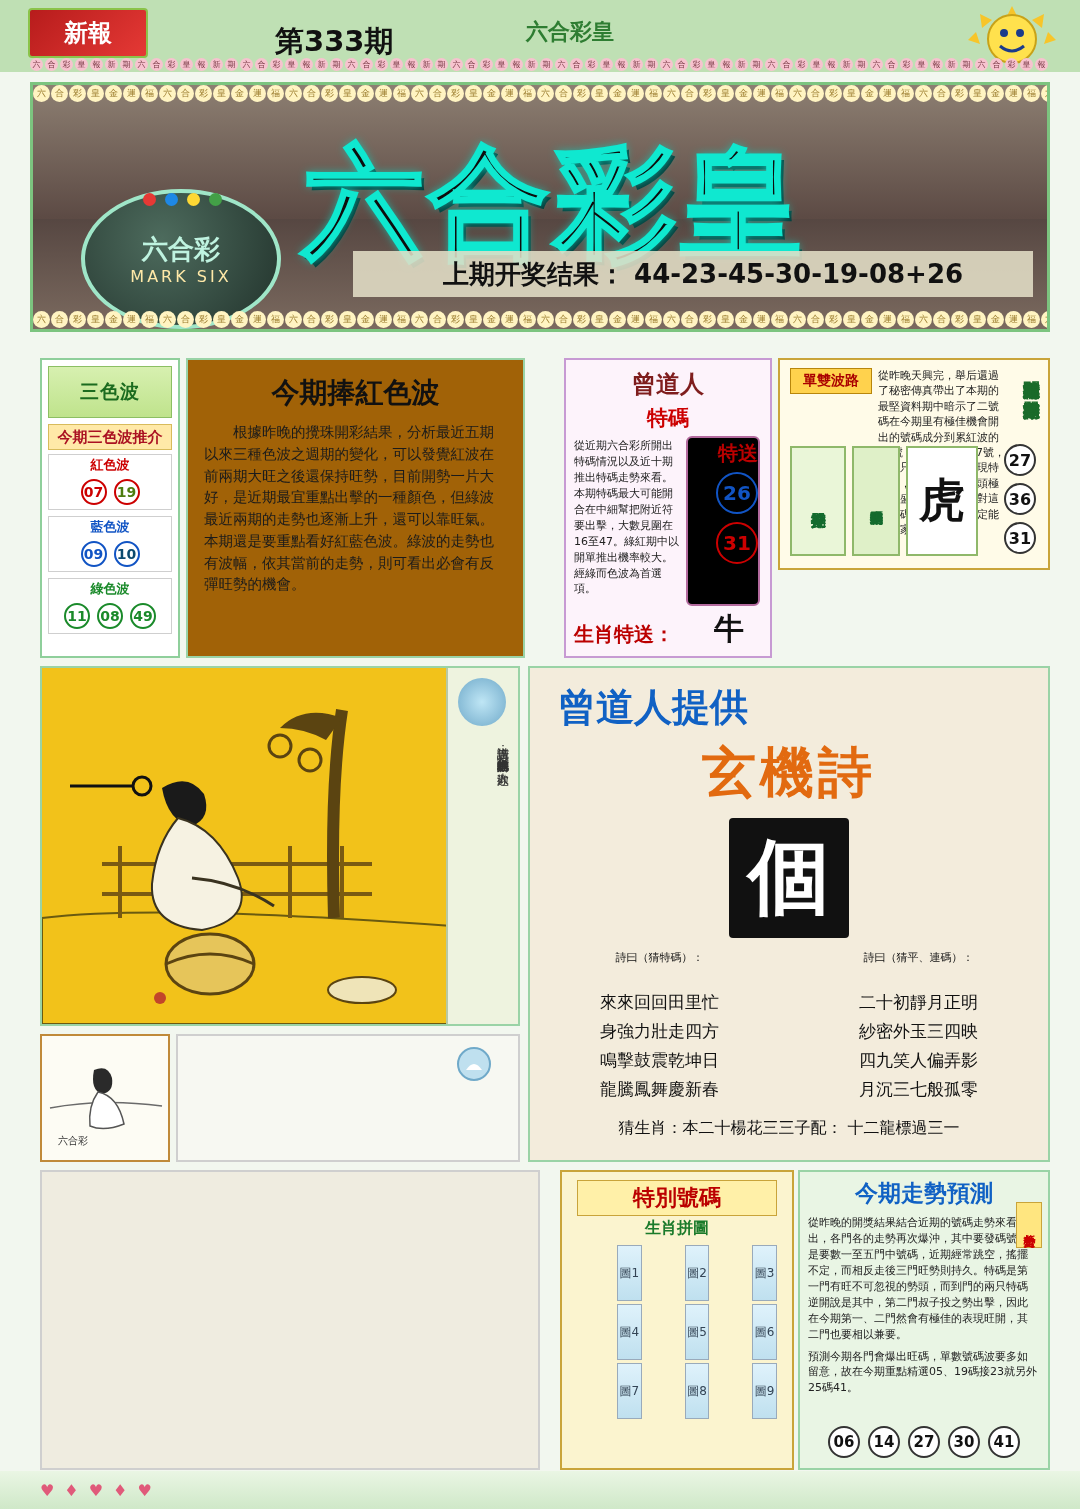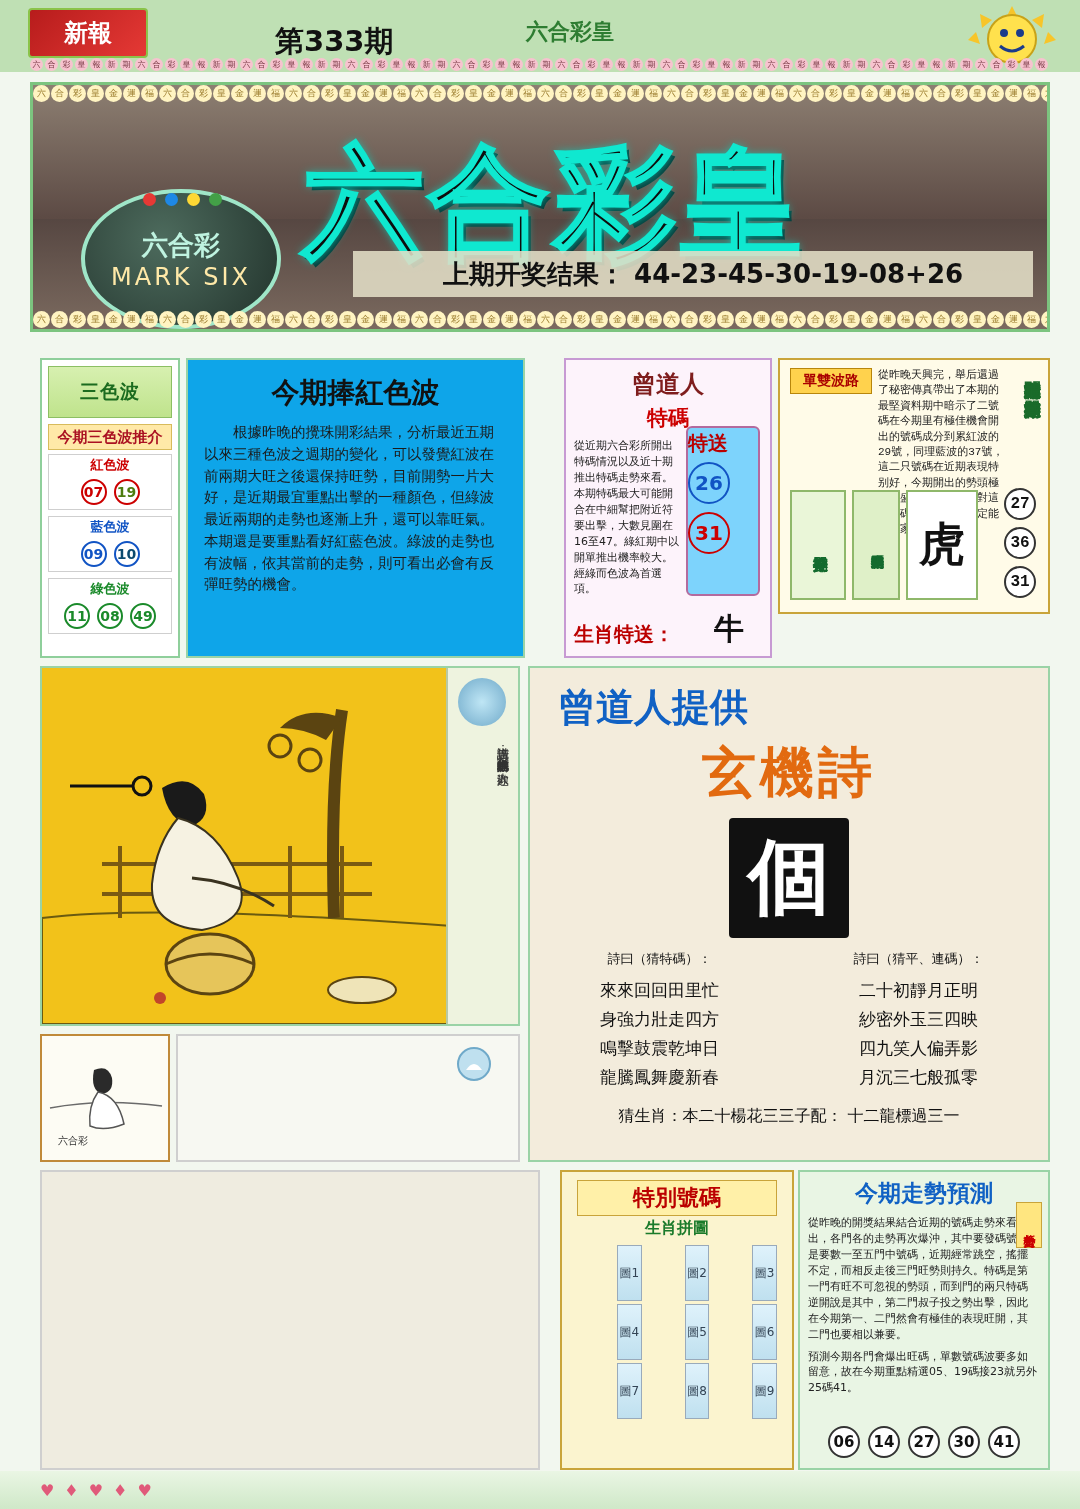--- a/index.html
+++ b/index.html
@@ -69,21 +69,21 @@
     font-family:"DejaVu Sans", sans-serif;
   }
   .logo-circle {
     position:absolute; left:48px; top:104px; width:200px; height:140px;
     border:4px solid #9fe6c8; border-radius:50%;
     background:radial-gradient(circle at 40% 35%, #4d6b5d, #22332c);
     color:#dff7ea; display:flex; flex-direction:column;
     align-items:center; justify-content:center;
   }
   .logo-circle .l1 { font-size:26px; font-weight:bold; color:#bff3e0; }
-  .logo-circle .l2 { font-size:24px; letter-spacing:3px; color:#ffe9a8; }
+  .logo-circle .l2 { font-size:16px; letter-spacing:3px; color:#ffe9a8; }
   .logo-dots { position:absolute; left:110px; top:108px; display:flex; gap:9px; }
   .logo-dots i { width:13px; height:13px; border-radius:50%; display:block; }
   .result-bar {
     position:absolute; left:320px; top:166px; width:680px; height:46px;
     background:rgba(226,222,198,.88);
     display:flex; align-items:center; padding-left:90px;
     font-size:26px; font-weight:bold; color:#111;
   }
   .bandrow {
     position:absolute; left:0; width:100%; height:18px;
@@ -112,47 +112,47 @@
   .ct-group { margin:0 6px 6px; border:1px solid #cfcfcf; }
   .ct-label { height:20px; font-size:13px; font-weight:bold; display:flex;
     align-items:center; justify-content:center; }
   .ct-nums { height:34px; display:flex; align-items:center; justify-content:center; gap:7px; }
   .num-circle {
     width:26px; height:26px; border-radius:50%; border:2px solid #333;
     font-size:14px; font-weight:bold; display:flex; align-items:center; justify-content:center;
     background:#fff; color:#111;
   }
   
-  #article { left:186px; top:358px; width:339px; height:300px; background:#0ea5e9; border:2px solid #9ad3a6; }
+  #article { left:186px; top:358px; width:339px; height:300px; background:#a16207; border:2px solid #9ad3a6; }
   #article h2 {
     margin:14px 0 10px; text-align:center; font-size:28px; color:#111; font-weight:bold;
   }
   #article p {
     margin:0 16px 6px; font-size:14.5px; line-height:1.5; color:#1b1b1b; text-indent:2em;
   }
   
   #special { left:564px; top:358px; width:208px; height:300px; background:#fdf3fb; border:2px solid #c79ad3; }
   #special .sp-title { text-align:center; font-size:24px; color:#7f1d1d; font-weight:bold; margin-top:8px; }
   #special .sp-sub { text-align:center; font-size:21px; color:#c00; font-weight:bold; margin-top:4px; }
   #special .sp-body { font-size:11px; line-height:1.45; color:#222; margin:6px 8px 0 8px; width:108px; float:left; }
   .tese-box {
-    position:absolute; right:10px; top:66px; width:74px; height:170px;
-    background:#7dd3fc; border:2px solid #b36a9e; border-radius:6px;
-    display:flex; flex-direction:column; align-items:flex-start; padding-top:4px;
+    position:absolute; right:10px; top:76px; width:74px; height:170px;
+    background:#000000; border:2px solid #b36a9e; border-radius:6px;
+    display:flex; flex-direction:column; align-items:flex-end; padding-top:4px;
   }
   .tese-box .lbl { font-size:20px; font-weight:bold; color:#b00; line-height:1.1; }
   .tese-ball {
     width:42px; height:42px; border-radius:50%; border:2px solid #333;
     display:flex; align-items:center; justify-content:center;
     font-size:20px; font-weight:bold; margin-top:8px;
   }
   .sx-row { position:absolute; left:8px; bottom:8px; font-size:20px; font-weight:bold; color:#b00; }
   .sx-val { position:absolute; left:148px; bottom:6px; font-size:30px; font-weight:bold; color:#111; }
   
-  #tiger { left:778px; top:358px; width:272px; height:256px; background:#fffbe8; border:2px solid #c9a43a;font-family:Liberation Mono, monospace; }
+  #tiger { left:778px; top:358px; width:272px; height:212px; background:#fffbe8; border:2px solid #c9a43a; }
   .tg-badge {
     position:absolute; left:10px; top:8px; width:82px; height:26px;
     background:#ffd24d; border:1px solid #b8860b; color:#a00; font-size:14px; font-weight:bold;
     display:flex; align-items:center; justify-content:center;
   }
   .tg-text { position:absolute; left:98px; top:8px; width:128px; font-size:11px; line-height:1.4; color:#222; }
   .tg-vert {
     position:absolute; right:6px; top:8px; width:34px; font-size:17px; color:#1a6b2a;
     font-weight:bold; writing-mode:vertical-rl; text-orientation:upright; line-height:1.25;
     height:280px;
@@ -196,21 +196,21 @@
   #poem { left:528px; top:666px; width:522px; height:496px; background:#f3ecdc; border:2px solid #9ad3a6; }
   .poem-h1 { margin:14px 0 0; text-align:left; padding-left:28px; font-size:38px; font-weight:bold; color:#1061c4; }
   .poem-h2 { margin:4px 0 0; text-align:center; font-size:54px; font-weight:bold; color:#e26a10; letter-spacing:4px; }
   .poem-big {
     margin:8px auto 2px; width:120px; height:120px; background:#111; color:#fff;
     font-size:82px; font-weight:bold; display:flex; align-items:center; justify-content:center;
     border-radius:4px;
   }
   .poem-cols { display:flex; justify-content:space-around; margin-top:12px; }
   .poem-col { width:45%; }
-  .poem-col .ph { text-align:center; font-size:13px; color:#111; margin-bottom:8px; }
+  .poem-col .ph { text-align:center; font-size:11px; color:#111; margin-bottom:23px; }
   .poem-col .pl { text-align:center; font-size:17px; color:#111; line-height:1.7; }
   .poem-foot { text-align:center; font-size:16px; margin-top:10px; line-height:1.7; color:#111; }
   
   #zodiac { left:560px; top:1170px; width:234px; height:300px; background:#fbf4cf; border:2px solid #c9a43a; }
   .zd-title { margin:8px auto 0; width:200px; height:36px; background:#fff0a8; border:1px solid #c9a43a;
     color:#b00; font-size:22px; font-weight:bold; display:flex; align-items:center; justify-content:center; }
   .zd-sub { text-align:center; font-size:16px; color:#1a7a2a; font-weight:bold; margin-top:2px; }
   .zd-grid { margin:6px auto 0; width:200px; display:grid; grid-template-columns:repeat(3,1fr); gap:3px; }
   .zd-cell { height:56px; border:1px solid #9ab; background:linear-gradient(#dff2fb,#bfe0ef);
     display:flex; align-items:center; justify-content:center; font-size:12px; color:#345;margin-left:40px; }

